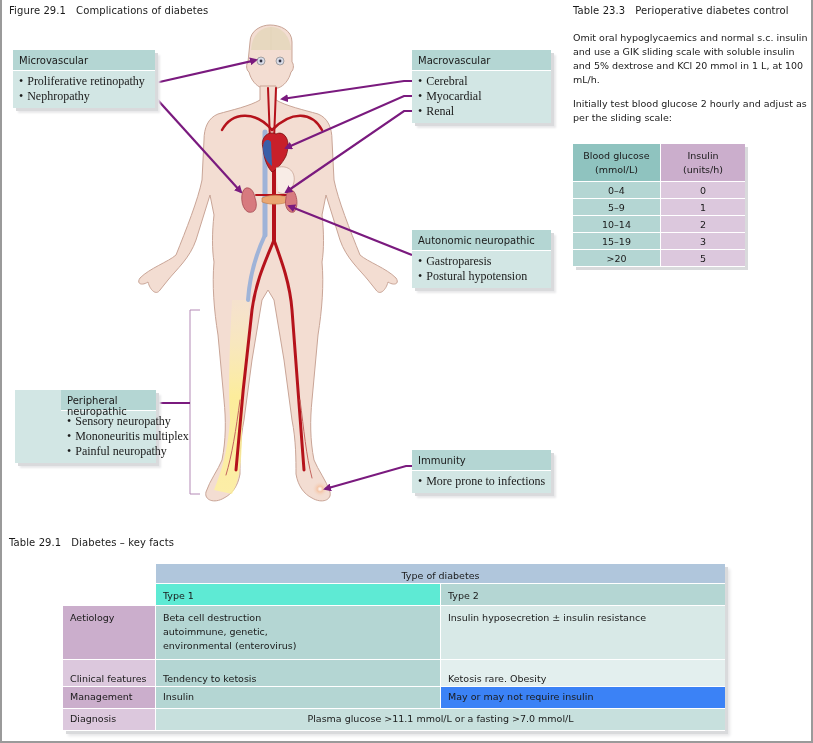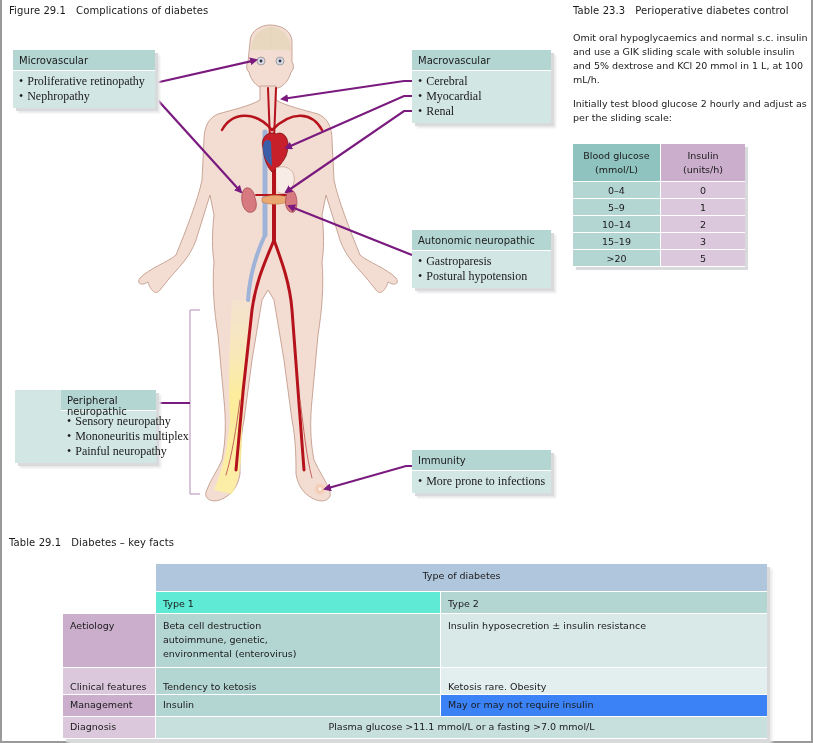--- a/index.html
+++ b/index.html
@@ -33,26 +33,26 @@
   table.scale th.c2 { background: #cbaecc; }
   table.scale td.c1 { background: #b4d6d3; }
   table.scale td.c2 { background: #dcc8dd; }
 
   
   table.facts { position: absolute; left: 63px; top: 564px; border-collapse: separate; border-spacing: 0;
                 box-shadow: 3px 3px 0 #d9dadc, 5px 5px 3px #e6e6e8; }
   table.facts td { font-size: 9.5px; vertical-align: top; padding: 5px 7px 0 7px;
                    border-bottom: 1.5px solid #ffffff; line-height: 14px; }
   table.facts .blank { background: #ffffff; border-bottom: none; }
-  table.facts .type-hdr { background: #b0c6dc; text-align: center; height: 28px; padding-top: 5px; }
+  table.facts .type-hdr { background: #b0c6dc; text-align: center; height: 20px; padding-top: 5px; }
   table.facts .sub1 { background: #5eead4; height: 22px; border-right: 1.5px solid #ffffff; }
   table.facts .sub2 { background: #b4d6d3; height: 22px; }
   table.facts .rowlbl { width: 93px; border-right: 1.5px solid #ffffff; }
   table.facts .t1 { width: 285px; border-right: 1.5px solid #ffffff; }
-  table.facts .t2 { width: 326px; }
+  table.facts .t2 { width: 284px; }
   .lbl-a { background: #cbaecc; }
   .lbl-b { background: #dcc8dd; }
   .t1a { background: #b4d6d3; }
   .t2a { background: #d8e9e7; }
   .t1b { background: #b4d6d3; }
   .t2b { background: #e3efee; }
   .t1c { background: #b4d6d3; }
   .t2c { background: #3b82f6; }
   .diag { background: #c7e0dd; text-align: center; }
   table.facts tr.r-aet td { height: 54px; }

